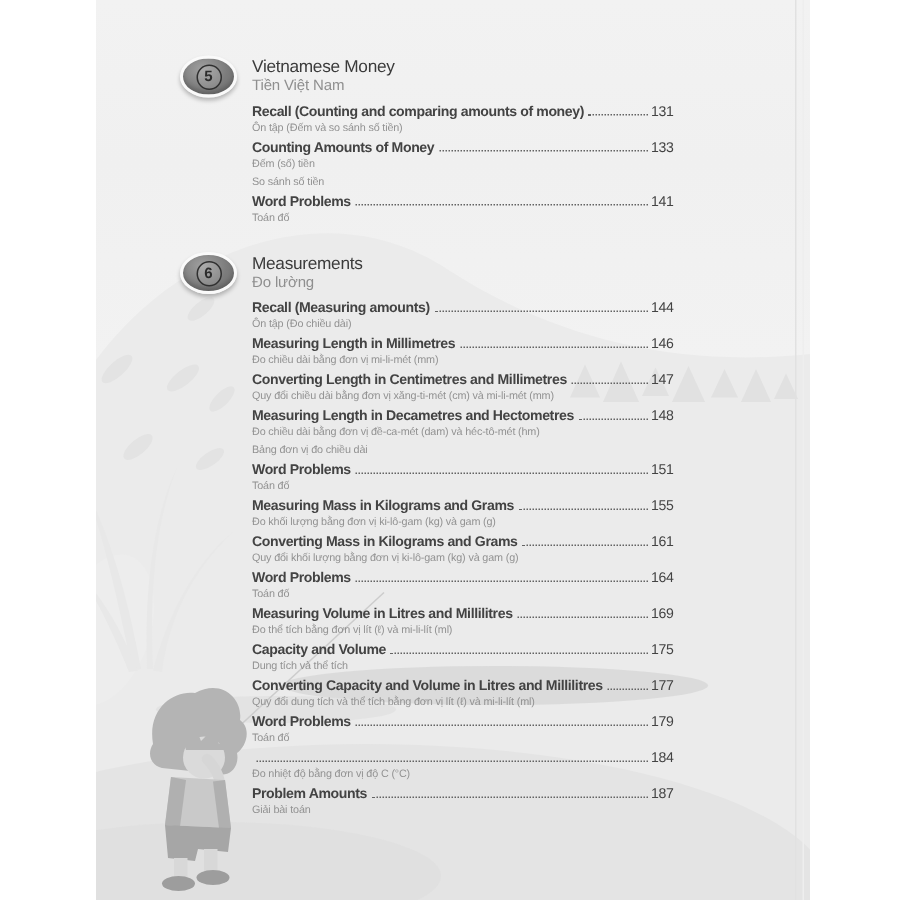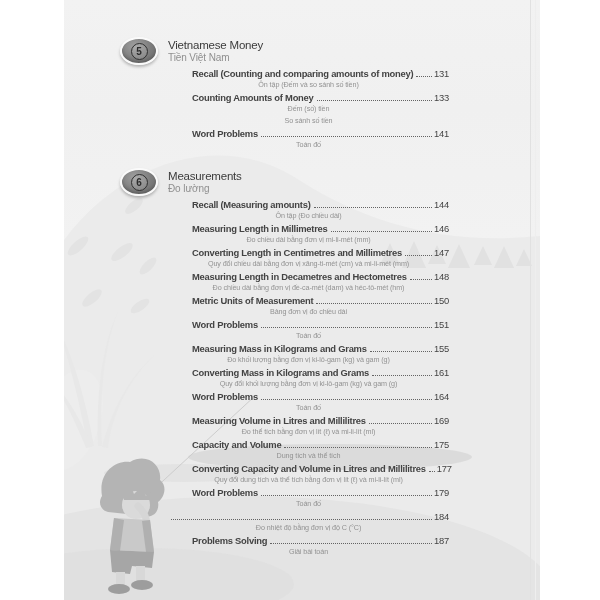--- a/index.html
+++ b/index.html
@@ -34,29 +34,29 @@
     color:#2c2c2c;font-weight:bold;font-size:10px;line-height:15px;text-align:center;
     background:rgba(255,255,255,0.12);
   }
   .sec-title{font-size:11.5px;font-weight:normal;color:#3b3b3b;letter-spacing:-0.2px;line-height:13px;}
   .sec-sub{font-size:10px;color:#8f8f8f;line-height:9px;margin-top:1px;letter-spacing:-0.1px;}
 
   .entry{margin-bottom:3px;}
   .row{display:flex;align-items:flex-end;}
   .etitle{
     font-size:9.4px;font-weight:bold;color:#434343;letter-spacing:-0.25px;
-    line-height:11px;white-space:nowrap;flex:0 0 auto;margin-left:24px;
+    line-height:11px;white-space:nowrap;flex:0 0 auto;
   }
   .leader{
     flex:1 1 auto;min-width:6px;height:0;
     border-bottom:1.6px dotted #636363;
     align-self:flex-end;margin:0 2px 2px 3px;
   }
   .epage{font-size:9.4px;font-weight:normal;color:#434343;line-height:11px;white-space:nowrap;letter-spacing:-0.2px;}
-  .esub{font-size:7.2px;color:#929292;line-height:9px;margin-top:1px;white-space:nowrap;letter-spacing:-0.1px;text-align:center;}
+  .esub{font-size:7.2px;color:#929292;line-height:9px;margin-top:1px;white-space:nowrap;letter-spacing:-0.1px;}
 </style>
 </head>
 <body>
 
 <div class="canvas">
   <div class="page">
 
     <svg class="bg" viewBox="0 0 476 600" aria-hidden="true">
 
       <path d="M0,240 C60,160 160,130 235,180 C300,222 380,246 476,236 L476,600 L0,600 Z" fill="#ebebeb"></path>
@@ -197,25 +197,20 @@
   <div class="entry">
     <div class="row">
       <span class="etitle">Measuring Length in Decametres and Hectometres</span>
       <span class="leader"></span>
       <span class="epage">148</span>
     </div>
     <div class="esub">Đo chiều dài bằng đơn vị đề-ca-mét (dam) và héc-tô-mét (hm)</div>
   </div>
 
   <div class="entry">
-    <div class="row">
-      <span class="etitle">Metric Units of Measurement</span>
-      <span class="leader"></span>
-      <span class="epage">150</span>
-    </div>
     <div class="esub">Bảng đơn vị đo chiều dài</div>
   </div>
 
   <div class="entry">
     <div class="row">
       <span class="etitle">Word Problems</span>
       <span class="leader"></span>
       <span class="epage">151</span>
     </div>
     <div class="esub">Toán đố</div>
@@ -287,21 +282,21 @@
   <div class="entry">
     <div class="row">
       <span class="leader"></span>
       <span class="epage">184</span>
     </div>
     <div class="esub">Đo nhiệt độ bằng đơn vị độ C (°C)</div>
   </div>
 
   <div class="entry">
     <div class="row">
-      <span class="etitle">Problems Solving</span>
+      <span class="etitle">Problem Amounts</span>
       <span class="leader"></span>
       <span class="epage">187</span>
     </div>
     <div class="esub">Giải bài toán</div>
   </div>
 </div>
   </section>
 </div>
   </div>
 </div>

